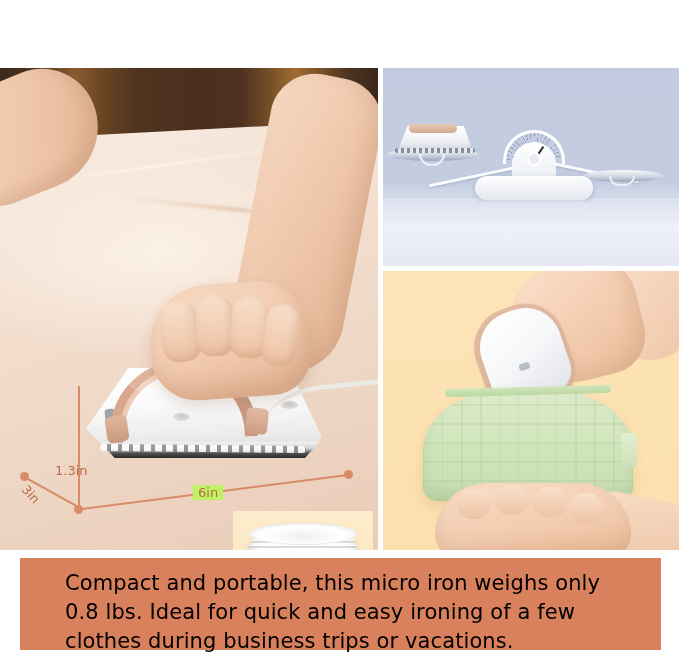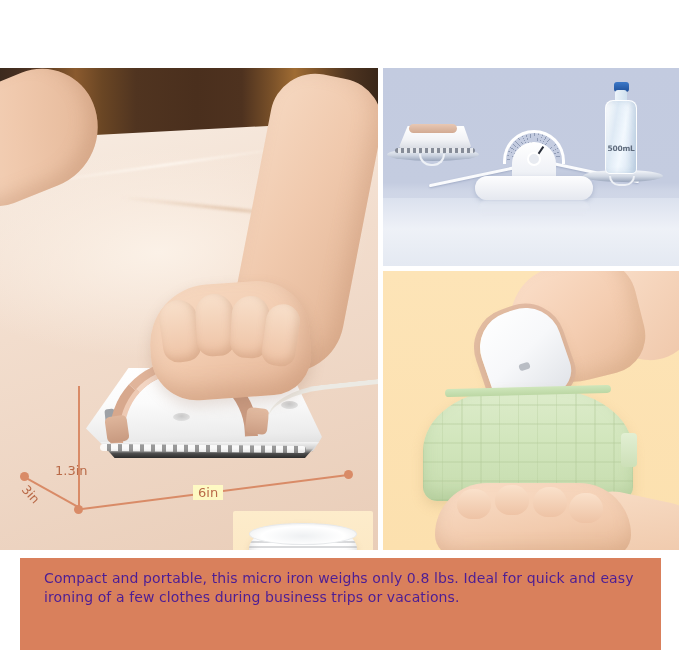--- a/index.html
+++ b/index.html
@@ -554,24 +554,25 @@
   
   #caption-box {
     position: absolute;
     left: 20px; top: 558px;
     width: 641px; height: 92px;
     background: #d9805c;
     padding: 11px 22px 0 24px;
   }
   #caption-text {
     font-family: "DejaVu Sans", sans-serif;
-    font-size: 14px;
+    font-size: 21px;
     line-height: 1.38;
-    color: #4c1d95;
+    color: #000000;
     letter-spacing: 0.1px;
+    margin-left: 21px;
   }
 
   
   .gutter { position: absolute; background: #ffffff; z-index: 30; }
   #gutter-v   { left: 378px; top: 68px;  width: 5px;   height: 482px; }
   #gutter-h   { left: 383px; top: 266px; width: 296px; height: 5px; }
   #gutter-bot { left: 0;     top: 550px; width: 679px; height: 8px; }
 </style>
 </head>
 <body>
@@ -613,21 +614,21 @@
       <div class="dim-vline" style="left:78px; top:318px; height:124px;"></div>
       <div class="dim-dot" style="left:74px; top:437px;"></div>
       <div class="dim-label" style="left:55px; top:395px;">1.3in</div>
 
       <div class="dim-line" style="left:26px; top:409px; width:60px; transform:rotate(29deg);"></div>
       <div class="dim-dot" style="left:20px; top:404px;"></div>
       <div class="dim-label" style="left:30px; top:414px; transform:rotate(48deg); transform-origin:0 0; font-size:12.5px;">3in</div>
 
       <div class="dim-line" style="left:82px; top:440px; width:268px; transform:rotate(-7.3deg);"></div>
       <div class="dim-dot" style="left:344px; top:402px;"></div>
-      <div class="dim-label" style="left:193px; top:417px; background:#fef9c3; padding:0 5px;">6in</div>
+      <div class="dim-label" style="left:193px; top:417px; background:#bef264; padding:0 5px;">6in</div>
     </div>
 
     <div id="cord-inset">
       <div id="coil"></div>
       <div id="coil-top"></div>
 
     </div>
   </div>
 
   <div class="panel" id="panel-scale">
@@ -646,26 +647,20 @@
     <div id="scale-column"></div>
     <div id="scale-needle"></div>
     <div id="scale-pivot"></div>
     <div id="scale-base"></div>
     <div id="scale-base-ref"></div>
 
     <div id="scale-iron"></div>
     <div id="scale-iron-top"></div>
     <div id="scale-iron-sole"></div>
 
-    <div id="bottle">
-      <div id="bottle-cap"></div>
-      <div id="bottle-neck"></div>
-      <div id="bottle-body"></div>
-      <div id="bottle-label">500mL</div>
-    </div>
   </div>
 
   <div class="panel" id="panel-pouch">
     <div id="pouch-arm-top"></div>
     <div id="pouch-hand-top"></div>
 
     <div id="pouch-iron-rim"></div>
     <div id="pouch-iron"></div>
     <div id="pouch-iron-btn"></div>
 

